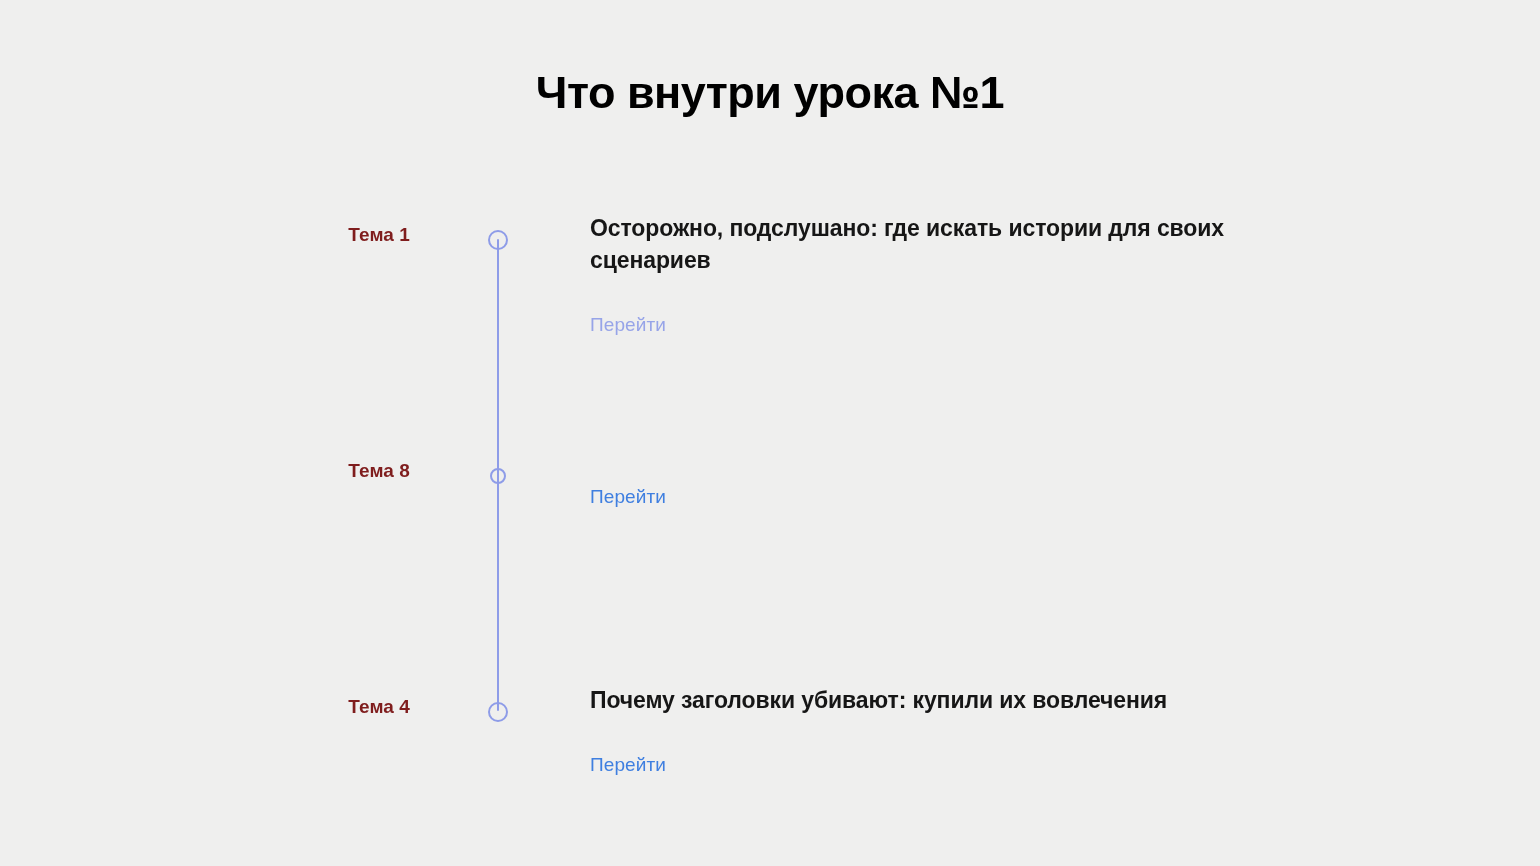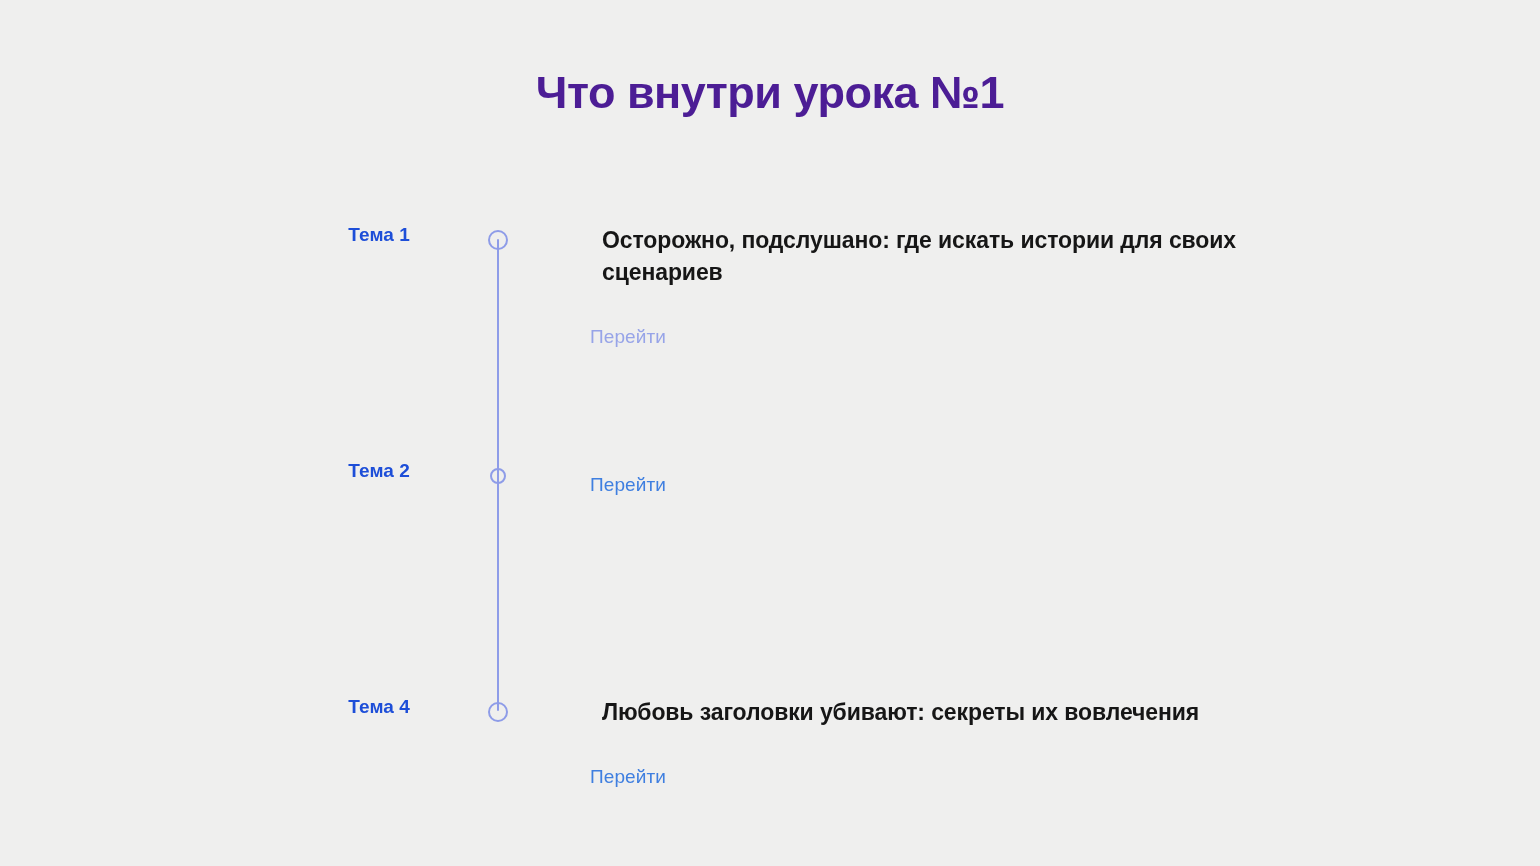--- a/index.html
+++ b/index.html
@@ -20,21 +20,21 @@
   .page-title {
     position: absolute;
     top: 58px;
     left: 0;
     width: 1540px;
     text-align: center;
     font-size: 45px;
     line-height: 56px;
     font-weight: 700;
     letter-spacing: -0.5px;
-    color: #4c1d95;
+    color: #000000;
     margin-top: 7px;
   }
 
   
   .timeline {
     position: absolute;
     top: 212px;
     left: 0;
     width: 1540px;
     height: 640px;
@@ -61,21 +61,21 @@
 
   .topic-label {
     position: absolute;
     left: 220px;
     width: 190px;
     text-align: right;
     font-size: 19px;
     line-height: 26px;
     font-weight: 700;
     letter-spacing: 0.1px;
-    color: #1d4ed8;
+    color: #7f1d1d;
     top: 10px;
   }
 
   .marker {
     position: absolute;
     border-radius: 50%;
     background: transparent;
     box-sizing: border-box;
   }
   .marker.big {
@@ -98,26 +98,26 @@
     left: 590px;
     width: 730px;
   }
 
   .topic-title {
     font-size: 23px;
     line-height: 32px;
     font-weight: 700;
     color: #161616;
     letter-spacing: -0.1px;
-    margin: 12px;
+    margin: 0;
   }
 
   .topic-link {
     display: inline-block;
-    margin-top: 24px;
+    margin-top: 36px;
     font-size: 19px;
     line-height: 26px;
     font-weight: 400;
     text-decoration: none;
     letter-spacing: 0.1px;
     cursor: pointer;
   }
   .topic-link.soft { color: #97a4e8; }
   .topic-link.vivid { color: #3f7fe0; }
 </style>
@@ -133,29 +133,29 @@
   <div class="topic-row r1">
     <div class="topic-label">Тема 1</div>
     <div class="marker big"></div>
     <div class="topic-body">
       <p class="topic-title">Осторожно, подслушано: где искать истории для своих сценариев</p>
       <a class="topic-link soft">Перейти</a>
     </div>
   </div>
 
   <div class="topic-row r2">
-    <div class="topic-label">Тема 2</div>
+    <div class="topic-label">Тема 8</div>
     <div class="marker small"></div>
     <div class="topic-body">
       <a class="topic-link vivid">Перейти</a>
     </div>
   </div>
 
   <div class="topic-row r3">
     <div class="topic-label">Тема 4</div>
     <div class="marker big"></div>
     <div class="topic-body">
-      <p class="topic-title">Любовь заголовки убивают: секреты их вовлечения</p>
+      <p class="topic-title">Почему заголовки убивают: купили их вовлечения</p>
       <a class="topic-link vivid">Перейти</a>
     </div>
   </div>
 
 </div>
 
 </body></html>

